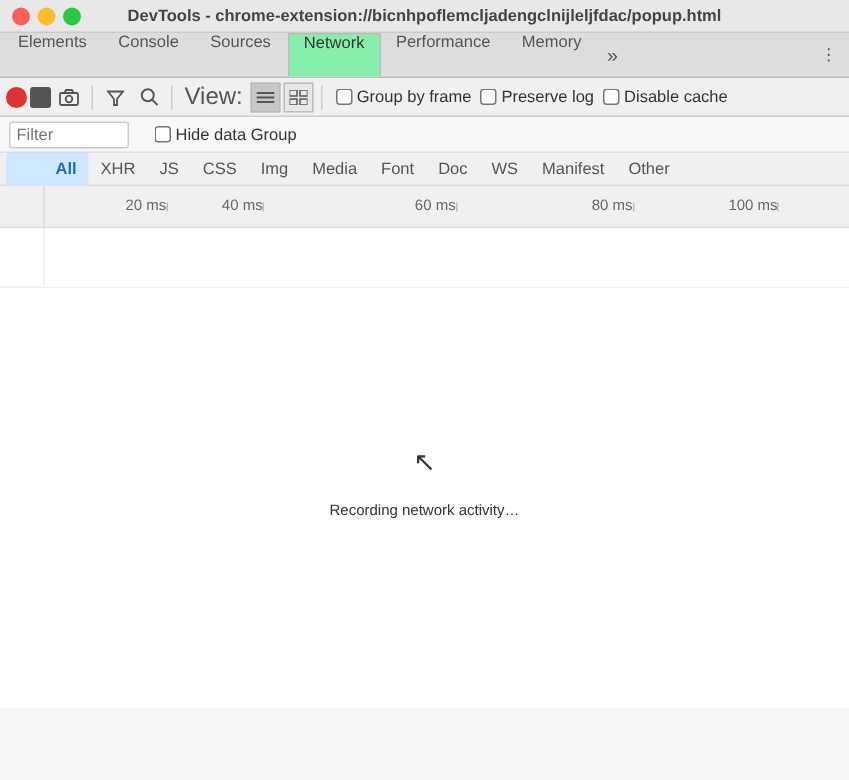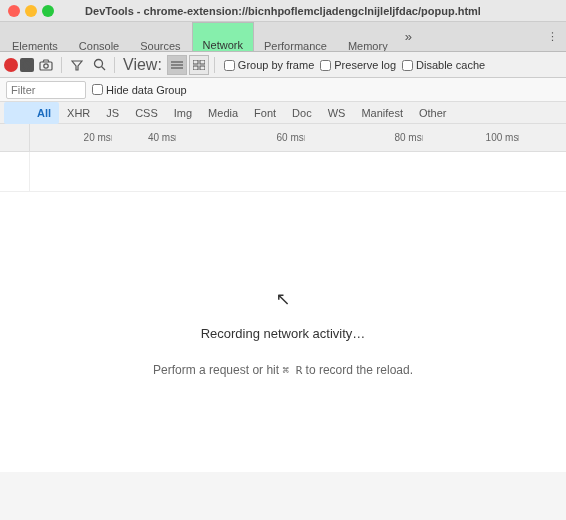--- a/index.html
+++ b/index.html
@@ -55,21 +55,21 @@
       background: #ddd;
       height: 30px;
       border-bottom: 1px solid #bbb;
       padding: 0 2px;
       overflow: hidden;
     }
     .nav-tab {
       padding: 0 10px;
       height: 30px;
       display: flex;
-      align-items: flex-end;
+      align-items: flex-start;
       font-size: 11px;
       color: #555;
       cursor: pointer;
       border-right: 1px solid transparent;
       white-space: nowrap;
     }
     .nav-tab.active {
       background: #86efac;
       color: #333;
       border-top: 1px solid #bbb;
@@ -160,21 +160,21 @@
       cursor: pointer;
       display: flex;
       align-items: center;
       justify-content: center;
       font-size: 11px;
       color: #444;
     }
     .view-btn.active { background: #c8c8c8; }
     .checkbox-label {
       display: flex;
-      align-items: flex-end;
+      align-items: center;
       gap: 3px;
       font-size: 11px;
       color: #333;
       cursor: pointer;
       white-space: nowrap;
       margin-left: 4px;
     }
     .checkbox-label input {
       width: 11px;
       height: 11px;
@@ -182,21 +182,21 @@
     }
 
     
     .filter-row {
       display: flex;
       align-items: center;
       background: #f8f8f8;
       height: 24px;
       border-bottom: 1px solid #ddd;
       padding: 0 6px;
-      gap: 6px;
+      gap: 17px;
     }
     .filter-input {
       height: 18px;
       border: 1px solid #ccc;
       border-radius: 2px;
       padding: 0 4px;
       font-size: 11px;
       background: white;
       width: 80px;
       outline: none;
@@ -298,21 +298,21 @@
     
     .content-area {
       display: flex;
       flex-direction: column;
       align-items: center;
       justify-content: center;
       height: 280px;
       background: white;
     }
     .recording-text {
-      font-size: 13px;
+      font-size: 10px;
       color: #333;
       margin-bottom: 22px;
     }
     .shortcut-text {
       font-size: 12px;
       color: #666;
     }
     .shortcut-key {
       font-family: monospace;
       font-size: 11px;
@@ -465,16 +465,13 @@
 </div>
 
 <div class="timeline-row">
   <div class="timeline-empty-col"></div>
   <div class="timeline-bar-empty"></div>
 </div>
 
 <div class="content-area">
   <div style="margin-bottom:16px; font-size:18px; color:#333;">↖</div>
   <div class="recording-text">Recording network activity…</div>
-  <div class="shortcut-text">
-    <span>Perform a request or hit </span><span class="shortcut-key">⌘ R</span><span> to record the reload.</span>
-  </div>
 </div>
 
 </body></html>

